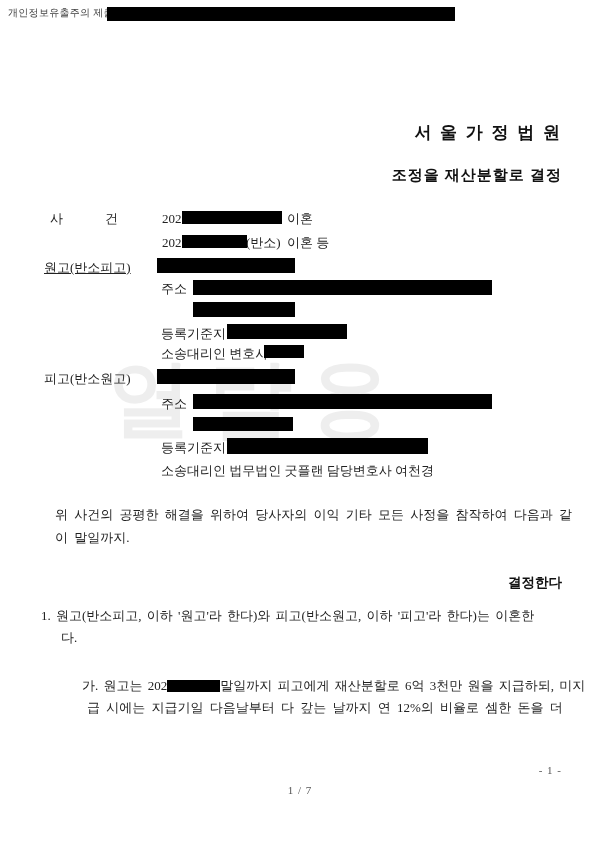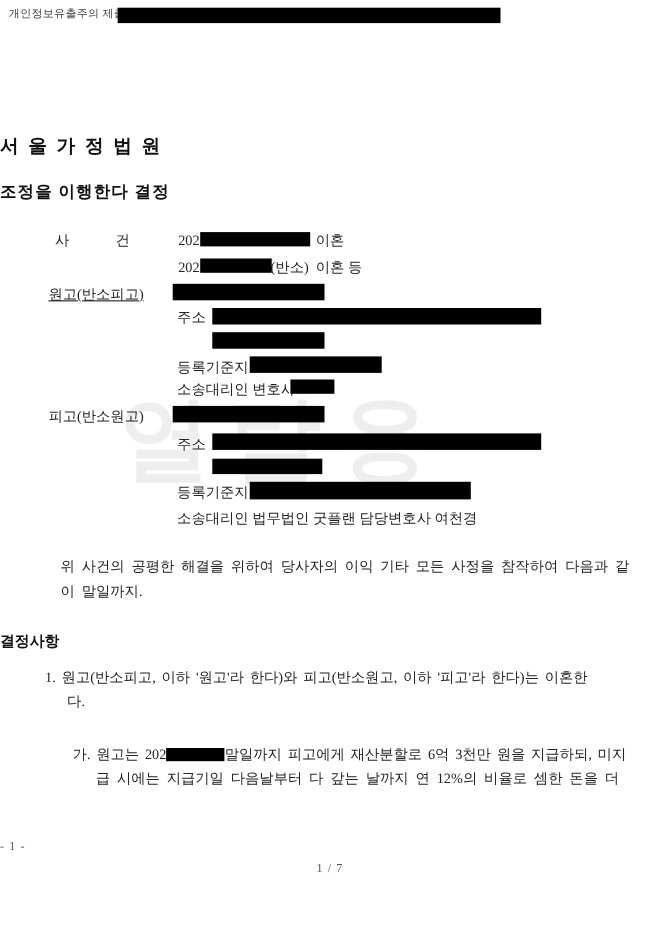--- a/index.html
+++ b/index.html
@@ -19,21 +19,21 @@
   .line {
     position: absolute;
     white-space: nowrap;
     font-size: 13px;
     line-height: 14px;
     z-index: 3;
   }
   .center562 {
     left: 0;
     width: 562px;
-    text-align: left;
+    text-align: right;
   }
   .center600 {
     left: 0;
     width: 600px;
     text-align: center;
   }
   .heading {
     font-family: "Liberation Sans", "DejaVu Sans", sans-serif;
     font-weight: bold;
     color: #111111;
@@ -78,21 +78,21 @@
 <body>
 
 <div class="page">
 
   <div class="watermark">열람용</div>
 
   <div class="line note" style="left:8px; top:6px;">개인정보유출주의 제출자</div>
   <div class="bar" style="left:107px; top:7px; width:348px; height:14px;"></div>
 
   <div class="line heading center562" style="top:126px; font-size:17px; letter-spacing:2px;">서 울 가 정 법 원</div>
-  <div class="line heading center562" style="top:168px; font-size:15px; letter-spacing:1px;">조정을 이행한다 결정</div>
+  <div class="line heading center562" style="top:168px; font-size:15px; letter-spacing:1px;">조정을 재산분할로 결정</div>
 
   <div class="line" style="left:50px; top:212px;">사</div>
   <div class="line" style="left:105px; top:212px;">건</div>
   <div class="line" style="left:162px; top:212px;">202</div>
   <div class="bar" style="left:182px; top:211px; width:100px; height:13px;"></div>
   <div class="line" style="left:287px; top:212px;">이혼</div>
 
   <div class="line" style="left:162px; top:236px;">202</div>
   <div class="bar" style="left:182px; top:235px; width:65px; height:13px;"></div>
   <div class="line" style="left:246px; top:236px;">(반소)</div>
@@ -119,26 +119,26 @@
   <div class="bar" style="left:193px; top:417px; width:100px; height:14px;"></div>
 
   <div class="line" style="left:161px; top:441px;">등록기준지</div>
   <div class="bar" style="left:227px; top:438px; width:201px; height:16px;"></div>
 
   <div class="line" style="left:161px; top:464px;">소송대리인 법무법인 굿플랜 담당변호사 여천경</div>
 
   <div class="line ws3" style="left:55px; top:508px;">위 사건의 공평한 해결을 위하여 당사자의 이익 기타 모든 사정을 참작하여 다음과 같</div>
   <div class="line ws3" style="left:55px; top:531px;">이 말일까지.</div>
 
-  <div class="line heading center562" style="top:576px; font-size:13.5px;">결정사항</div>
+  <div class="line heading center562" style="top:576px; font-size:13.5px;">결정한다</div>
 
   <div class="line ws2" style="left:41px; top:609px;">1. 원고(반소피고, 이하 '원고'라 한다)와 피고(반소원고, 이하 '피고'라 한다)는 이혼한</div>
   <div class="line ws2" style="left:61px; top:631px;">다.</div>
 
-  <div class="line ws2" style="left:66px; top:679px;">
+  <div class="line ws2" style="left:82px; top:679px;">
     <span>가. 원고는 202</span><span class="bar-inline" style="width:53px; height:12px;"></span><span>말일까지 피고에게 재산분할로 6억 3천만 원을 지급하되, 미지</span>
   </div>
   <div class="line ws3" style="left:87px; top:701px;">급 시에는 지급기일 다음날부터 다 갚는 날까지 연 12%의 비율로 셈한 돈을 더</div>
 
   <div class="line footer-text center562" style="top:763px;">- 1 -</div>
 
   <div class="line footer-text center600" style="top:783px;">1 / 7</div>
 
 </div>
 

